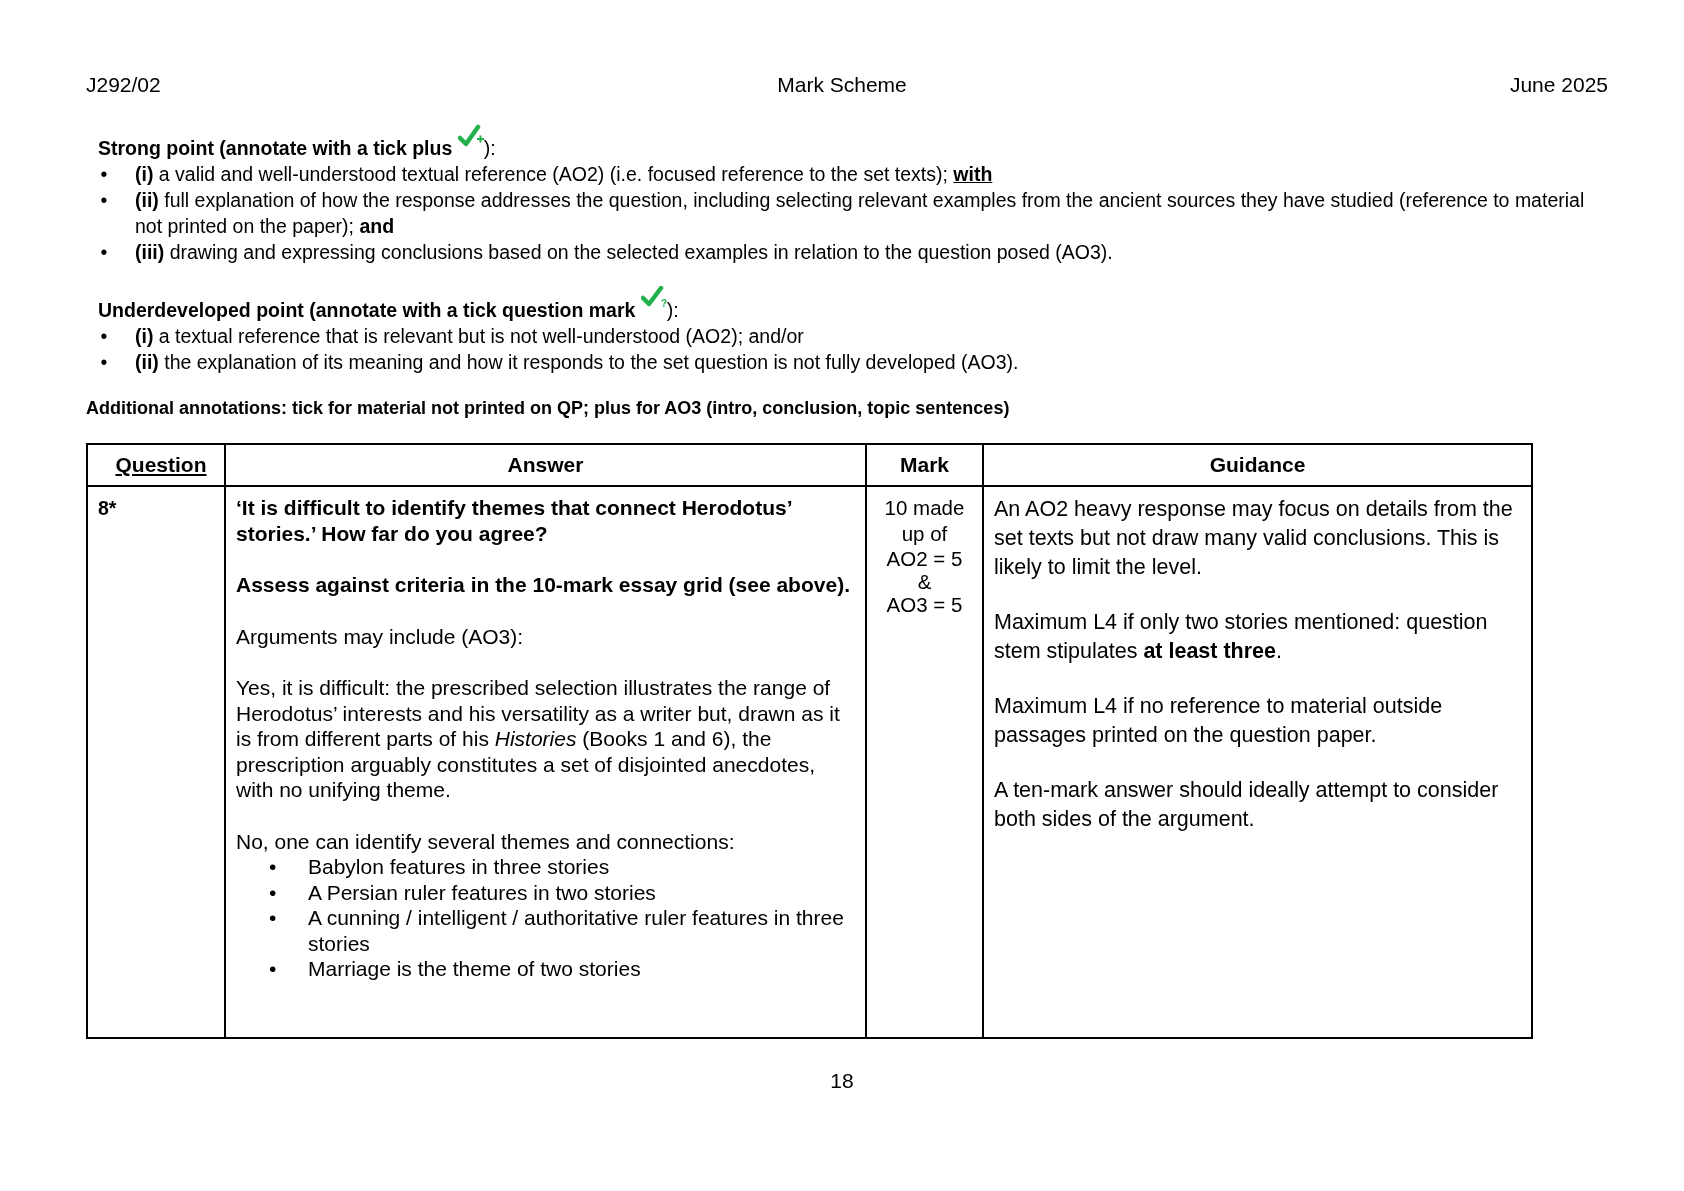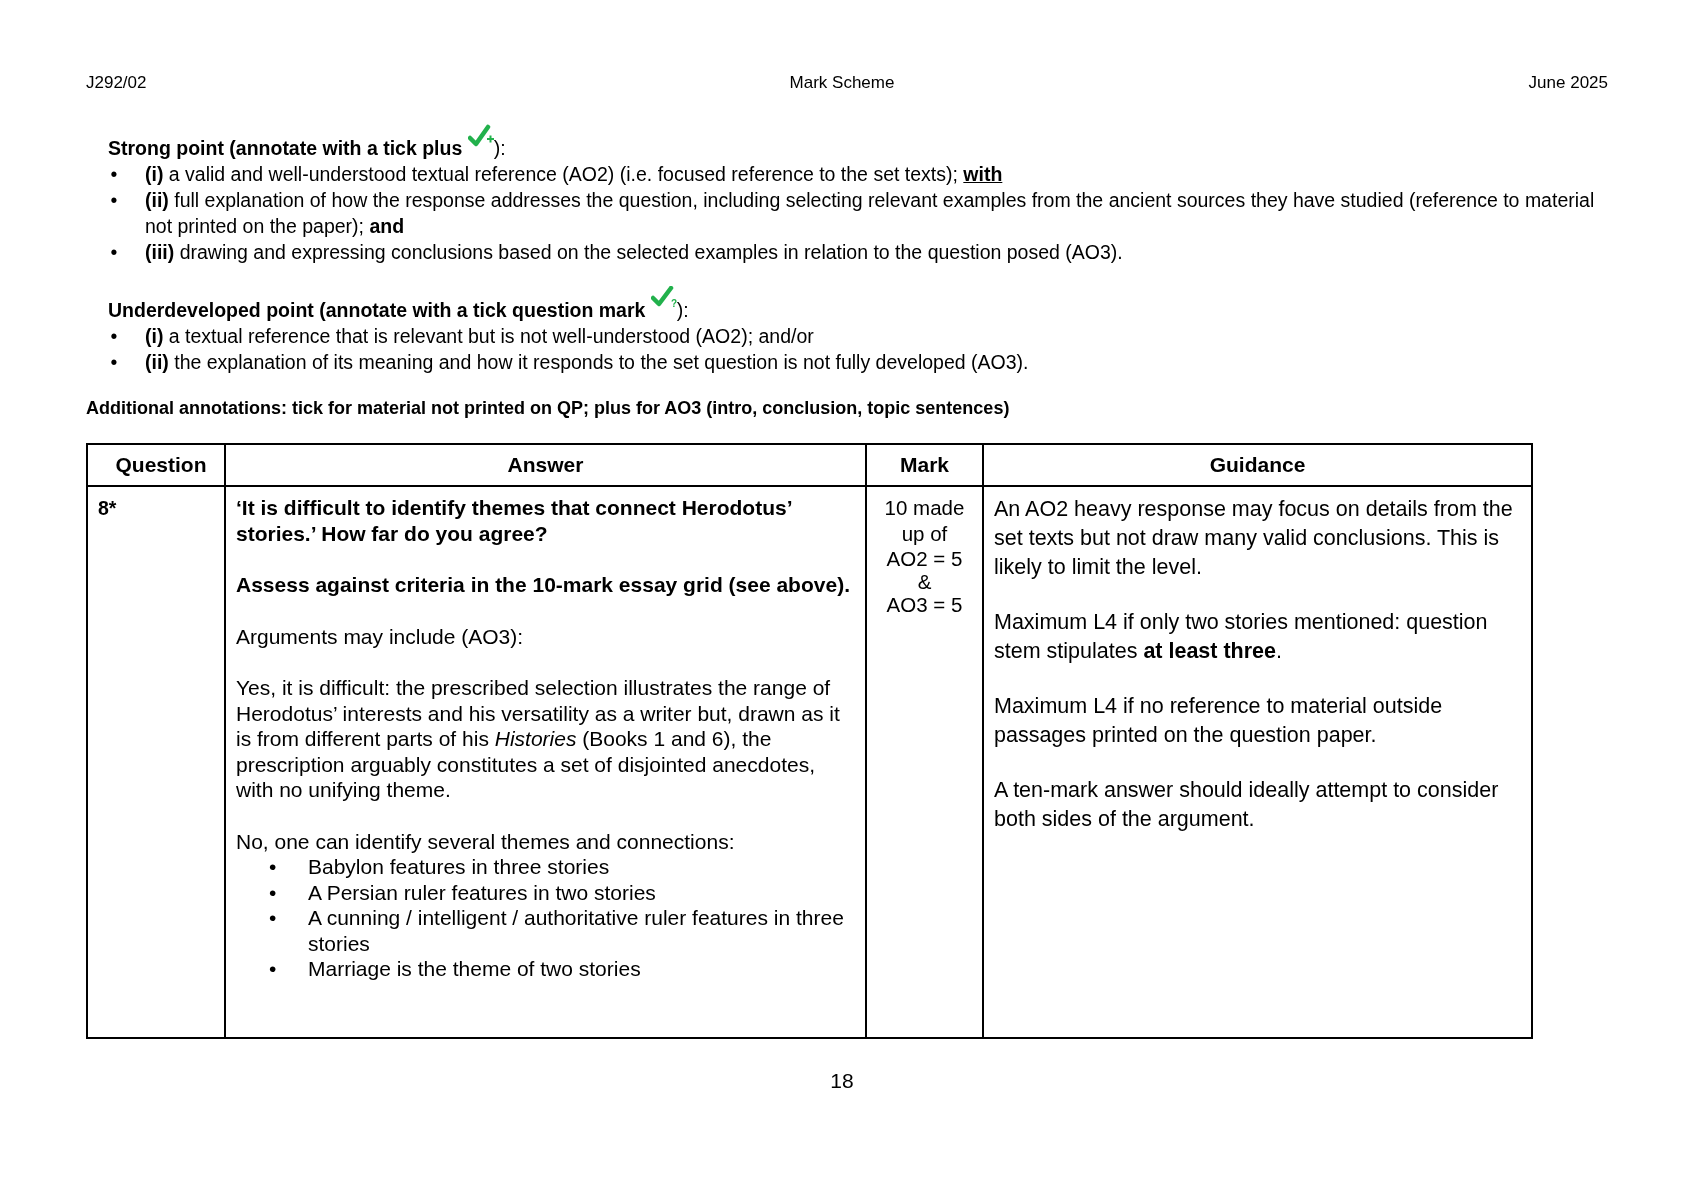--- a/index.html
+++ b/index.html
@@ -1,39 +1,39 @@
 <!DOCTYPE html>
 <html><head>
 <meta charset="utf-8">
 <style>
   html, body { margin: 0; padding: 0; background: #ffffff; }
   body { width: 1684px; height: 1191px; position: relative; overflow: hidden;
          font-family: "Liberation Sans", sans-serif; color: #000; }
-  .hdr { position: absolute; top: 73px; font-size: 17px; }
+  .hdr { position: absolute; top: 73px; font-size: 21px; }
   .hdr-left { left: 86px; }
   .hdr-center { left: 0; width: 1684px; text-align: center; }
   .hdr-right { right: 76px; }
 
-  .section { position: absolute; left: 108px; font-size: 19.5px; line-height: 26px; }
+  .section { position: absolute; left: 98px; font-size: 19.5px; line-height: 26px; }
   .section .title { font-weight: bold; }
   .section ul { list-style: none; margin: 0; padding: 0; }
   .section li { position: relative; padding-left: 37px; }
   .section li .bullet { position: absolute; left: 0; top: 0; width: 12px; text-align: center; }
   .b { font-weight: bold; }
   .bu { font-weight: bold; text-decoration: underline; }
   .tick { display: inline-block; position: relative; width: 26px; height: 22px; vertical-align: -1px; }
   .tick svg { position: absolute; left: 0; top: -10px; }
 
   .addl { position: absolute; left: 86px; top: 398px; font-size: 18px; font-weight: bold; }
 
   table.ms { position: absolute; left: 86px; top: 443px; border-collapse: collapse;
              font-size: 21px; }
   table.ms th, table.ms td { border: 2px solid #000; vertical-align: top; }
   table.ms th { height: 40px; font-weight: bold; text-align: center; vertical-align: middle; padding: 0; }
-  th.c-q { width: 126px; text-align: right; padding-left: 10px !important; }
+  th.c-q { width: 126px; text-align: right; padding-left: 10px !important; text-decoration: underline; }
   th.c-a { width: 639px; margin-left: 17px; }
   th.c-m { width: 115px; }
   th.c-g { width: 547px; }
   td { height: 530px; }
   td.q { padding: 10px 10px; font-weight: bold; font-size: 19.5px; }
   td.a { padding: 8px 10px 0 10px; line-height: 25.5px; border-radius: 27px; }
   td.m { text-align: center; padding: 8px 4px; line-height: 25.5px; font-size: 20.5px; }
   td.g { padding: 8px 10px; line-height: 29px; font-size: 21.5px; }
   td.a p, td.g p { margin: 0 0 26px 0; }
   td.a ul { list-style: none; margin: -26px 0 0 0; padding: 0; }

